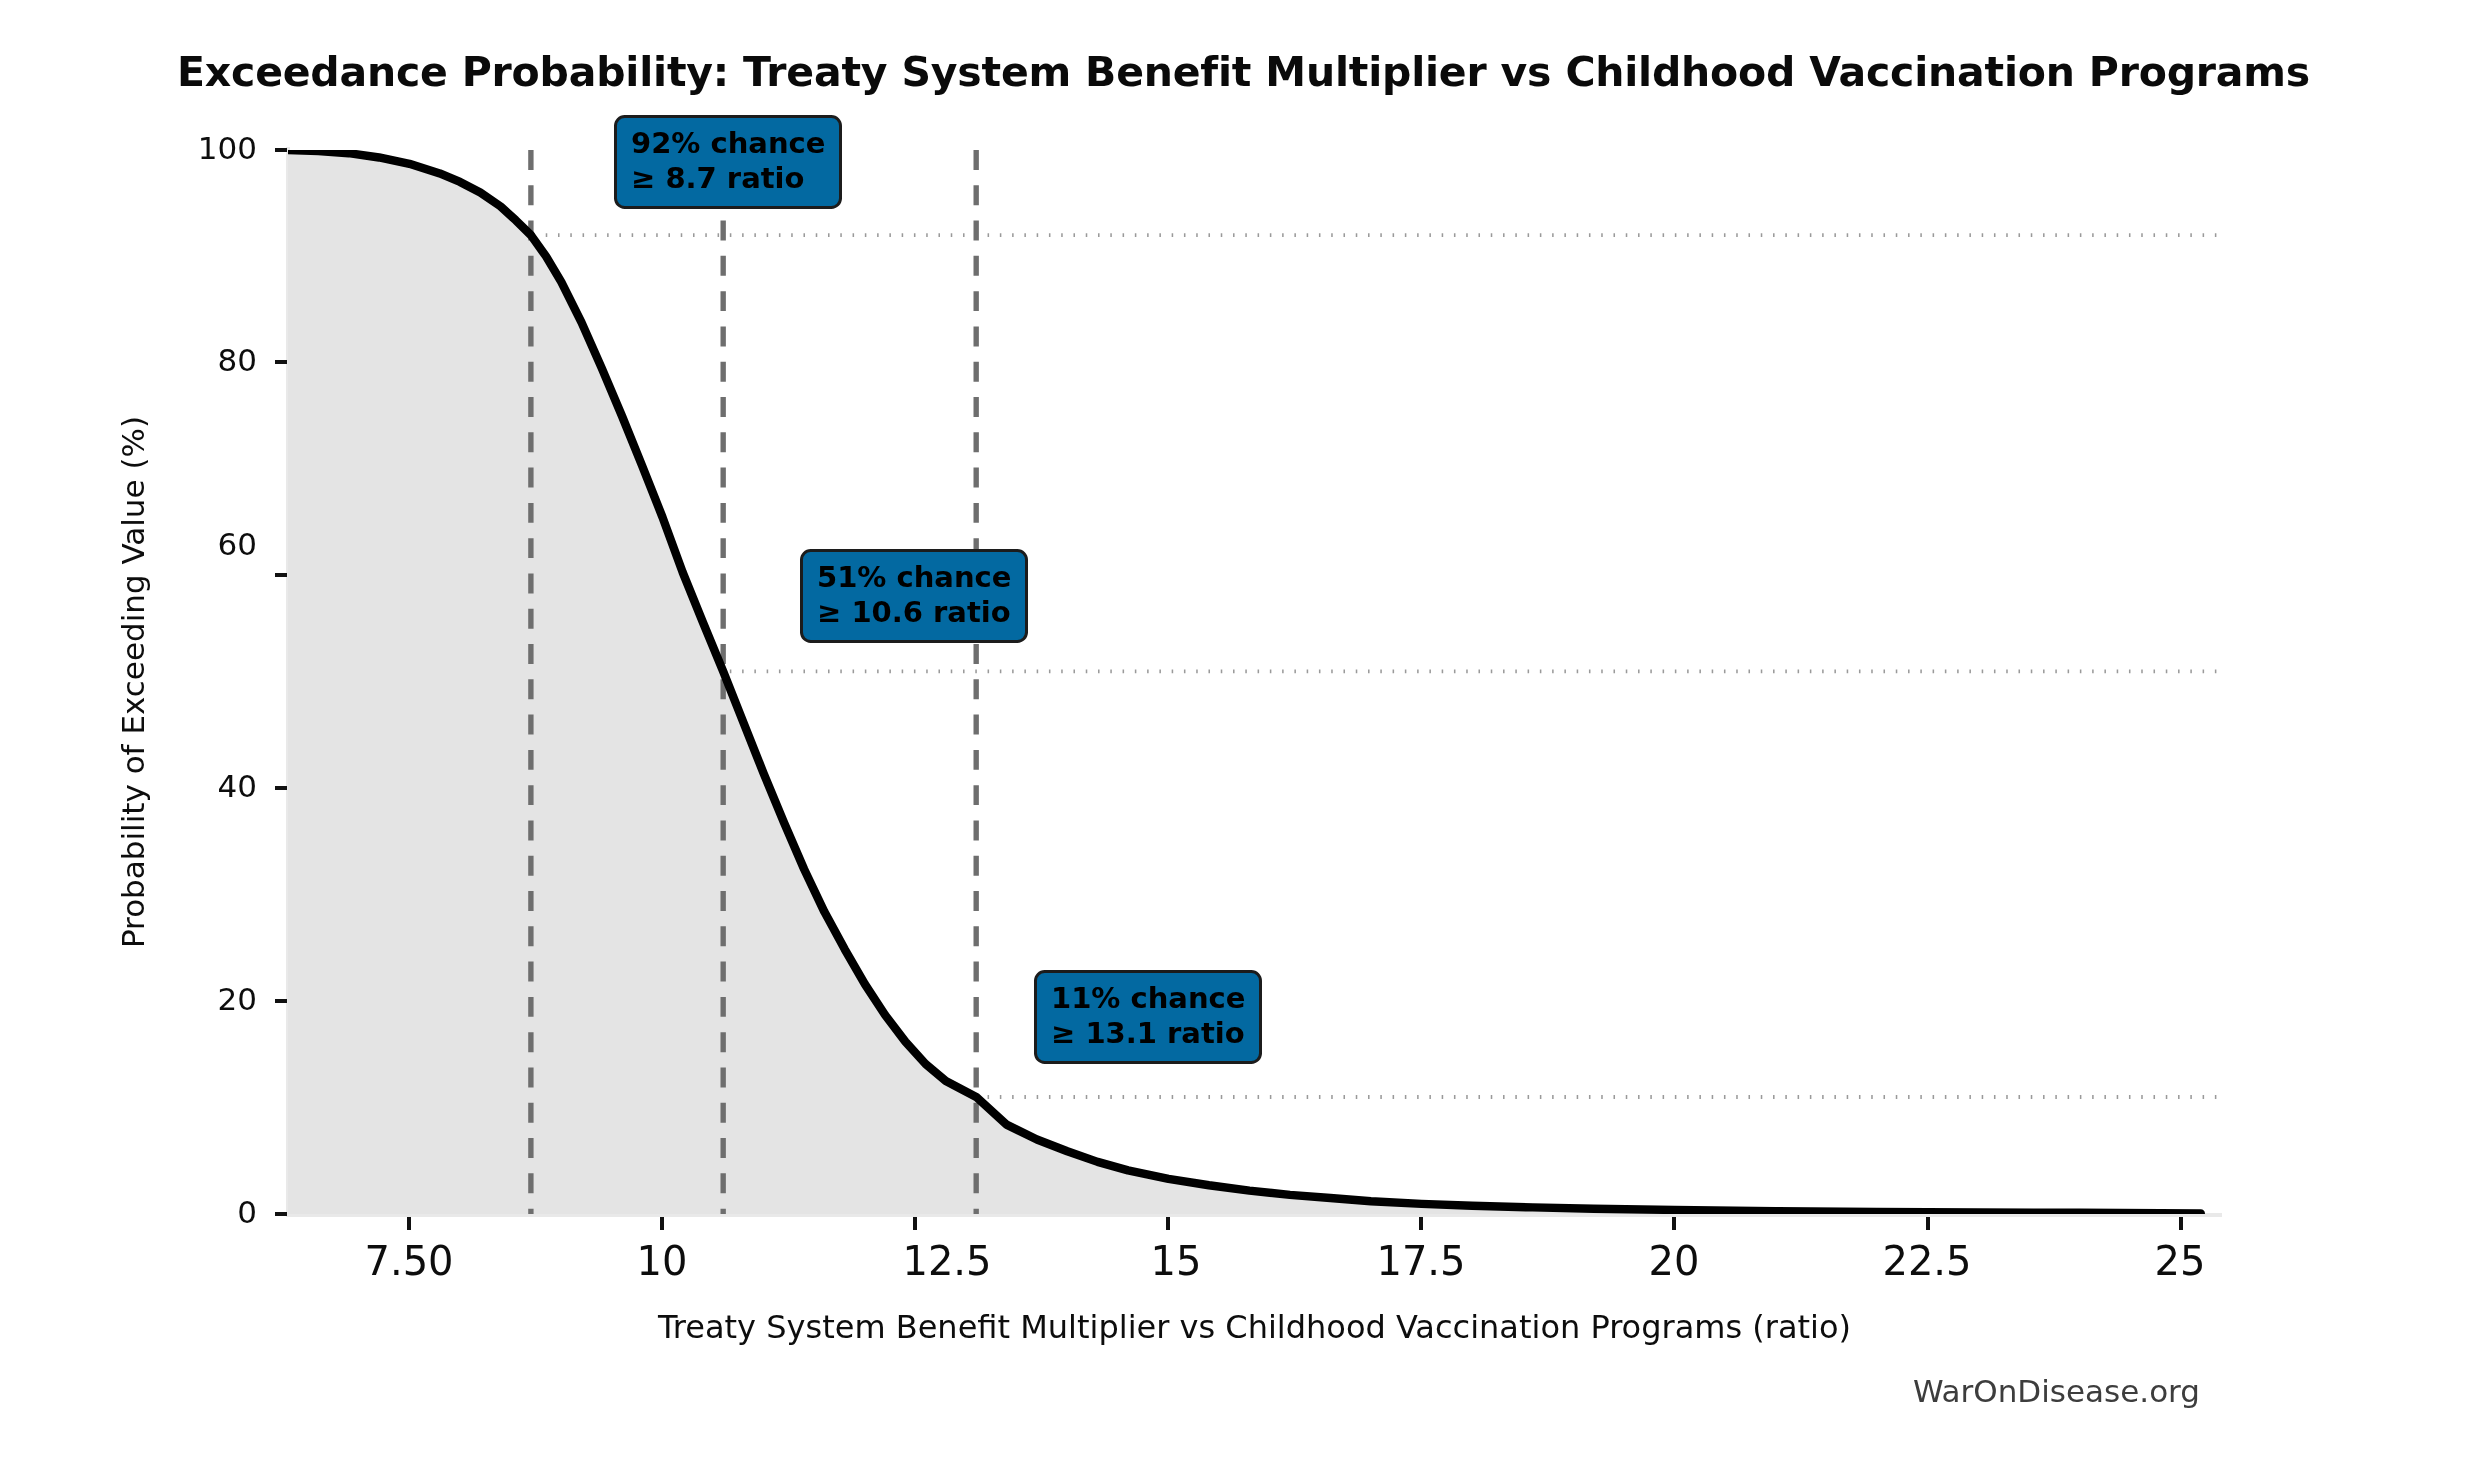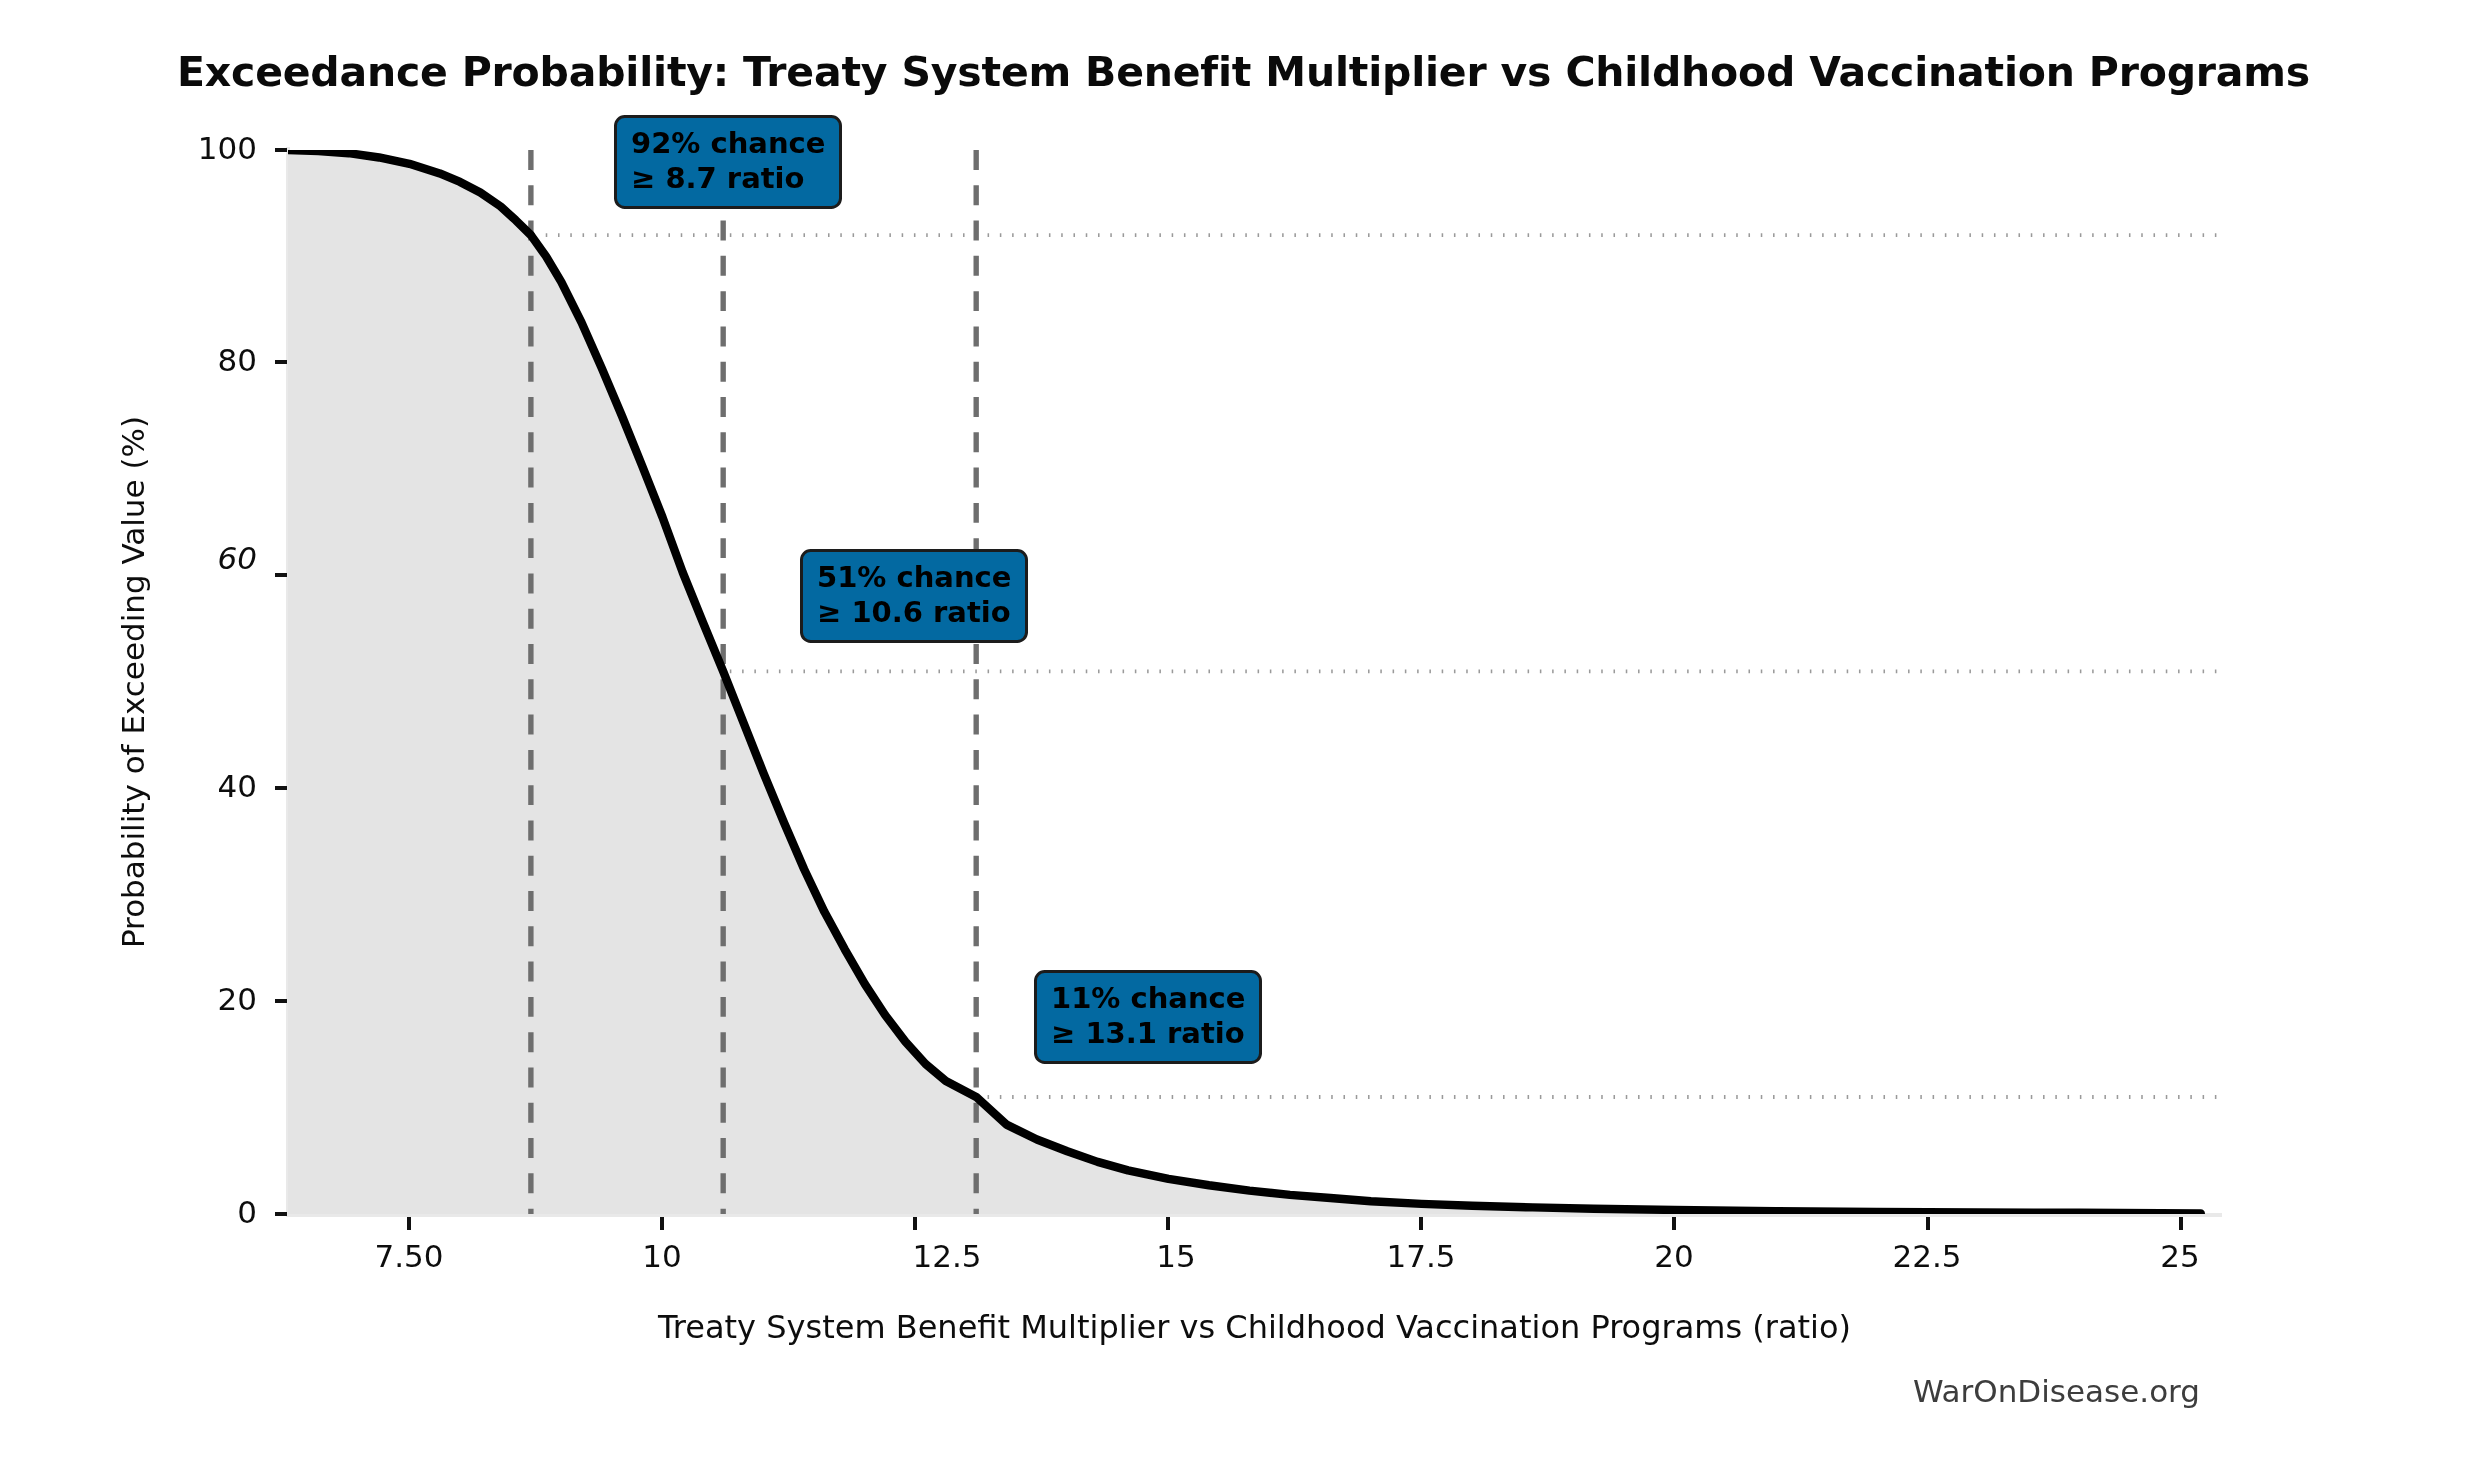--- a/index.html
+++ b/index.html
@@ -94,21 +94,21 @@
   .x-tick-mark {
     position: absolute;
     width: 3.8px;
     height: 13px;
     background: #111111;
     top: 1217px;
   }
   .x-tick-label {
     position: absolute;
     top: 1238px;
-    font-size: 31px;
+    font-size: 40px;
     color: #0d0d0d;
     text-align: center;
     white-space: nowrap;
     transform: translateX(-50%);
   }
 
   
   #y-axis-label {
     position: absolute;
     left: 0;
@@ -186,21 +186,21 @@
   </div>
 
   <div id="y-ticks">
       <div class="y-tick-mark" style="top: 1212px;"></div>
       <div class="y-tick-label" style="top: 1194px; left: 0px; width: 257px; right: auto;">0</div>
       <div class="y-tick-mark" style="top: 999px;"></div>
       <div class="y-tick-label" style="top: 981px; left: 0px; width: 257px; right: auto;">20</div>
       <div class="y-tick-mark" style="top: 786px;"></div>
       <div class="y-tick-label" style="top: 768px; left: 0px; width: 257px; right: auto;">40</div>
       <div class="y-tick-mark" style="top: 573px;"></div>
-      <div class="y-tick-label" style="top: 540px; left: 0px; width: 257px; right: auto; font-style: italic;">60</div>
+      <div class="y-tick-label" style="top: 526px; left: 0px; width: 257px; right: auto;">60</div>
       <div class="y-tick-mark" style="top: 360px;"></div>
       <div class="y-tick-label" style="top: 342px; left: 0px; width: 257px; right: auto;">80</div>
       <div class="y-tick-mark" style="top: 148px;"></div>
       <div class="y-tick-label" style="top: 130px; left: 0px; width: 257px; right: auto;">100</div>
     </div>
   <div id="x-ticks">
       <div class="x-tick-mark" style="left: 407px;"></div>
       <div class="x-tick-label" style="left: 409px;">7.50</div>
       <div class="x-tick-mark" style="left: 660px;"></div>
       <div class="x-tick-label" style="left: 662px;">10</div>

